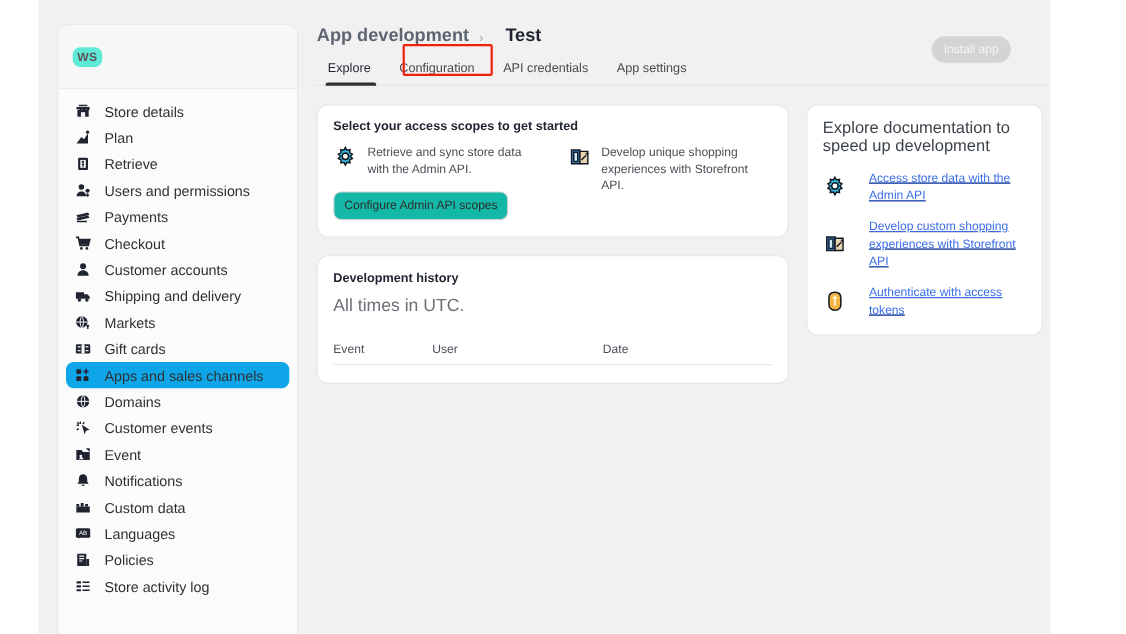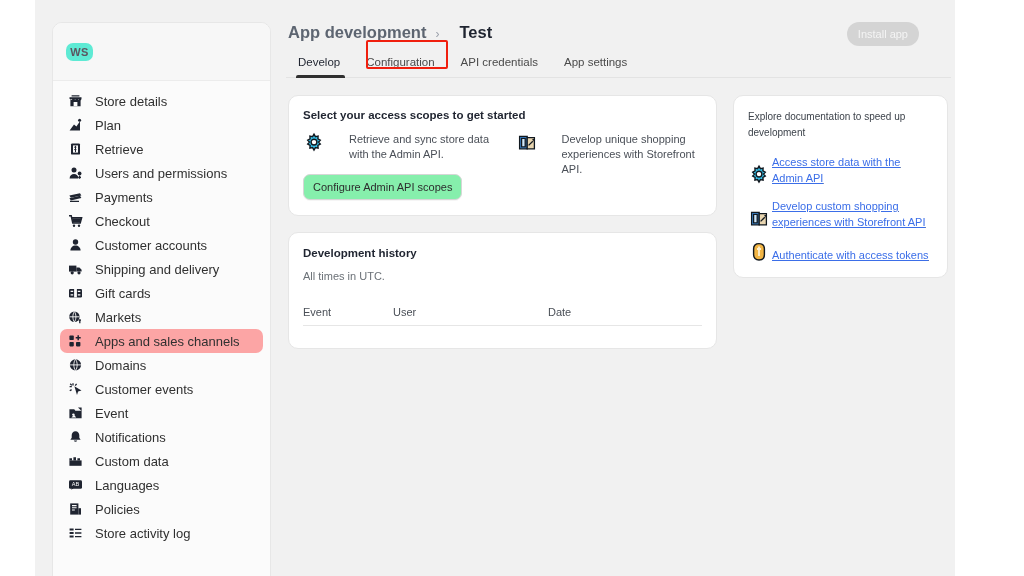--- a/index.html
+++ b/index.html
@@ -42,21 +42,21 @@
   }
   .nav { padding: 8px 7px 0 7px; }
   .nav-item {
     display: flex; align-items: center;
     height: 24px;
     padding-left: 7px;
     border-radius: 7px;
     margin-bottom: 0px;
     cursor: pointer;
   }
-  .nav-item.active { background: #fca5a5; }
+  .nav-item.active { background: #0ea5e9; }
   .nav-ico {
     width: 17px; height: 15px;
     margin-right: 11px;
     display: flex; align-items: center; justify-content: center;
     flex: 0 0 17px;
   }
   .nav-ico svg { display: block; }
   .nav-label {
     font-size: 13px;
     color: #303030;
@@ -77,21 +77,21 @@
     font-size: 16.5px; font-weight: bold; color: #5d6571;
     cursor: pointer;
   }
   .crumb-sep {
     font-size: 12px; color: #9ba1ab;
     margin: 0 9px; padding-top: 2px;
   }
   .crumb-current { font-size: 16.5px; font-weight: bold; color: #1f2430; margin-left: 11px; }
 
   .install-btn {
-    position: absolute; right: 36px; top: 22px;
+    position: absolute; right: 36px; top: 33px;
     background: #d4d4d4; color: #f4f4f4;
     border: none; border-radius: 12px;
     font-size: 11px; font-family: inherit;
     padding: 6px 11px;
     cursor: default;
   }
 
   
   .tabs {
     display: flex; align-items: flex-end;
@@ -141,57 +141,57 @@
     border-radius: 10px;
   }
 
   .scopes-card { padding: 13px 14px 15px 14px; }
   .card-title {
     font-size: 11.5px; font-weight: bold; color: #1f2430;
     margin-bottom: 11px;
   }
   .scope-row { display: flex; gap: 26px; }
   .scope { width: 190px; }
-  .scope-top { display: flex; gap: 24px; align-items: flex-start; }
+  .scope-top { display: flex; gap: 9px; align-items: flex-start; }
   .scope-text {
     font-size: 11px; color: #4a4f57;
     line-height: 15px;
   }
   .outline-btn {
     margin-top: 12px;
-    background: #86efac;
+    background: #14b8a6;
     border: 1px solid #d6d6d6;
     border-radius: 7px;
     font-family: inherit; font-size: 11px; color: #2d2d2d;
     padding: 6px 9px;
     cursor: pointer;
     white-space: nowrap;
     box-shadow: 0 1px 0 rgba(0,0,0,.04);
   }
 
   .history-card { margin-top: 16px; padding: 14px 14px 0 14px; height: 117px; }
   .history-sub {
-    font-size: 11px; color: #6b7177;
+    font-size: 16px; color: #6b7177;
     margin-top: 8px;
   }
   .htable { width: 100%; margin-top: 24px; }
   .hrow { display: flex; font-size: 11px; color: #4a4f57; padding-bottom: 7px; align-items: center; }
   .hcol-event { width: 90px; }
   .hcol-user { width: 155px; }
   .hcol-date { flex: 1; }
   .hdivider { border-top: 1px solid #e6e6e6; }
   .hempty { height: 30px; }
 
   .docs-card { padding: 13px 14px 14px 14px; }
   .docs-title {
-    font-size: 10px; color: #3d434b; line-height: 16px;
+    font-size: 15px; color: #3d434b; line-height: 16px;
     margin-bottom: 12px;
   }
   .doc-link-row {
-    display: flex; gap: 2px; align-items: flex-end;
+    display: flex; gap: 20px; align-items: center;
     margin-bottom: 11px;
     text-decoration: underline;
   }
   .doc-link-row:last-child { margin-bottom: 0; }
   .doc-link {
     font-size: 11px; color: #3b6ee8;
     text-decoration: underline;
     line-height: 16px; cursor: pointer;
     padding-top: 1px;
   }
@@ -286,36 +286,36 @@
               <path d="M8.4 5.4h3l2.2 2.4v1.8H8.4z" fill="#1f2430"></path>
               <circle cx="4.2" cy="10.8" r="1.6" fill="#1f2430"></circle>
               <circle cx="11" cy="10.8" r="1.6" fill="#1f2430"></circle>
             </svg>
           </span>
           <span class="nav-label">Shipping and delivery</span>
         </div>
         <div class="nav-item">
           <span class="nav-ico">
             <svg width="15" height="14" viewBox="0 0 15 14">
+              <circle cx="6.4" cy="6.8" r="5.2" fill="#1f2430"></circle>
+              <path d="M1.4 6.8h10M6.4 1.6c2 2.4 2 8 0 10.4M6.4 1.6c-2 2.4-2 8 0 10.4" stroke="#fbfbfb" stroke-width=".9" fill="none"></path>
+              <path d="M11.8 9.2v4M10.6 10.2h2.4" stroke="#1f2430" stroke-width="1.3"></path>
+            </svg>
+          </span>
+          <span class="nav-label">Markets</span>
+        </div>
+        <div class="nav-item">
+          <span class="nav-ico">
+            <svg width="15" height="14" viewBox="0 0 15 14">
               <rect x="1" y="3" width="13" height="8.4" rx="1.2" fill="#1f2430"></rect>
               <rect x="6.1" y="3" width="2.8" height="8.4" fill="#fbfbfb"></rect>
               <path d="M2.6 5.4h2.6M2.6 8.8h2.6M9.8 5.4h2.6M9.8 8.8h2.6" stroke="#fbfbfb" stroke-width="1.2"></path>
             </svg>
           </span>
           <span class="nav-label">Gift cards</span>
-        </div>
-        <div class="nav-item">
-          <span class="nav-ico">
-            <svg width="15" height="14" viewBox="0 0 15 14">
-              <circle cx="6.4" cy="6.8" r="5.2" fill="#1f2430"></circle>
-              <path d="M1.4 6.8h10M6.4 1.6c2 2.4 2 8 0 10.4M6.4 1.6c-2 2.4-2 8 0 10.4" stroke="#fbfbfb" stroke-width=".9" fill="none"></path>
-              <path d="M11.8 9.2v4M10.6 10.2h2.4" stroke="#1f2430" stroke-width="1.3"></path>
-            </svg>
-          </span>
-          <span class="nav-label">Markets</span>
         </div>
         <div class="nav-item active">
           <span class="nav-ico">
             <svg width="15" height="14" viewBox="0 0 15 14">
               <rect x="1.4" y="1.6" width="4.4" height="4.4" rx=".8" fill="#1f2430"></rect>
               <rect x="1.4" y="8" width="4.4" height="4.4" rx=".8" fill="#1f2430"></rect>
               <rect x="8" y="8" width="4.4" height="4.4" rx=".8" fill="#1f2430"></rect>
               <path d="M10.2 1.2v5M7.7 3.7h5" stroke="#1f2430" stroke-width="1.5"></path>
             </svg>
           </span>
@@ -404,21 +404,21 @@
 
     <div class="crumb-row">
       <span class="crumb-parent">App development</span>
       <span class="crumb-sep">›</span>
       <span class="crumb-current">Test</span>
     </div>
 
     <button class="install-btn">Install app</button>
 
     <div class="tabs" id="tabs">
-        <div class="tab active">Develop</div>
+        <div class="tab active">Explore</div>
         <div class="tab">Configuration</div>
         <div class="tab">API credentials</div>
         <div class="tab">App settings</div>
         <div class="tab-highlight"></div>
       </div>
 
     <div class="content">
 
       <div class="col-left">
 

